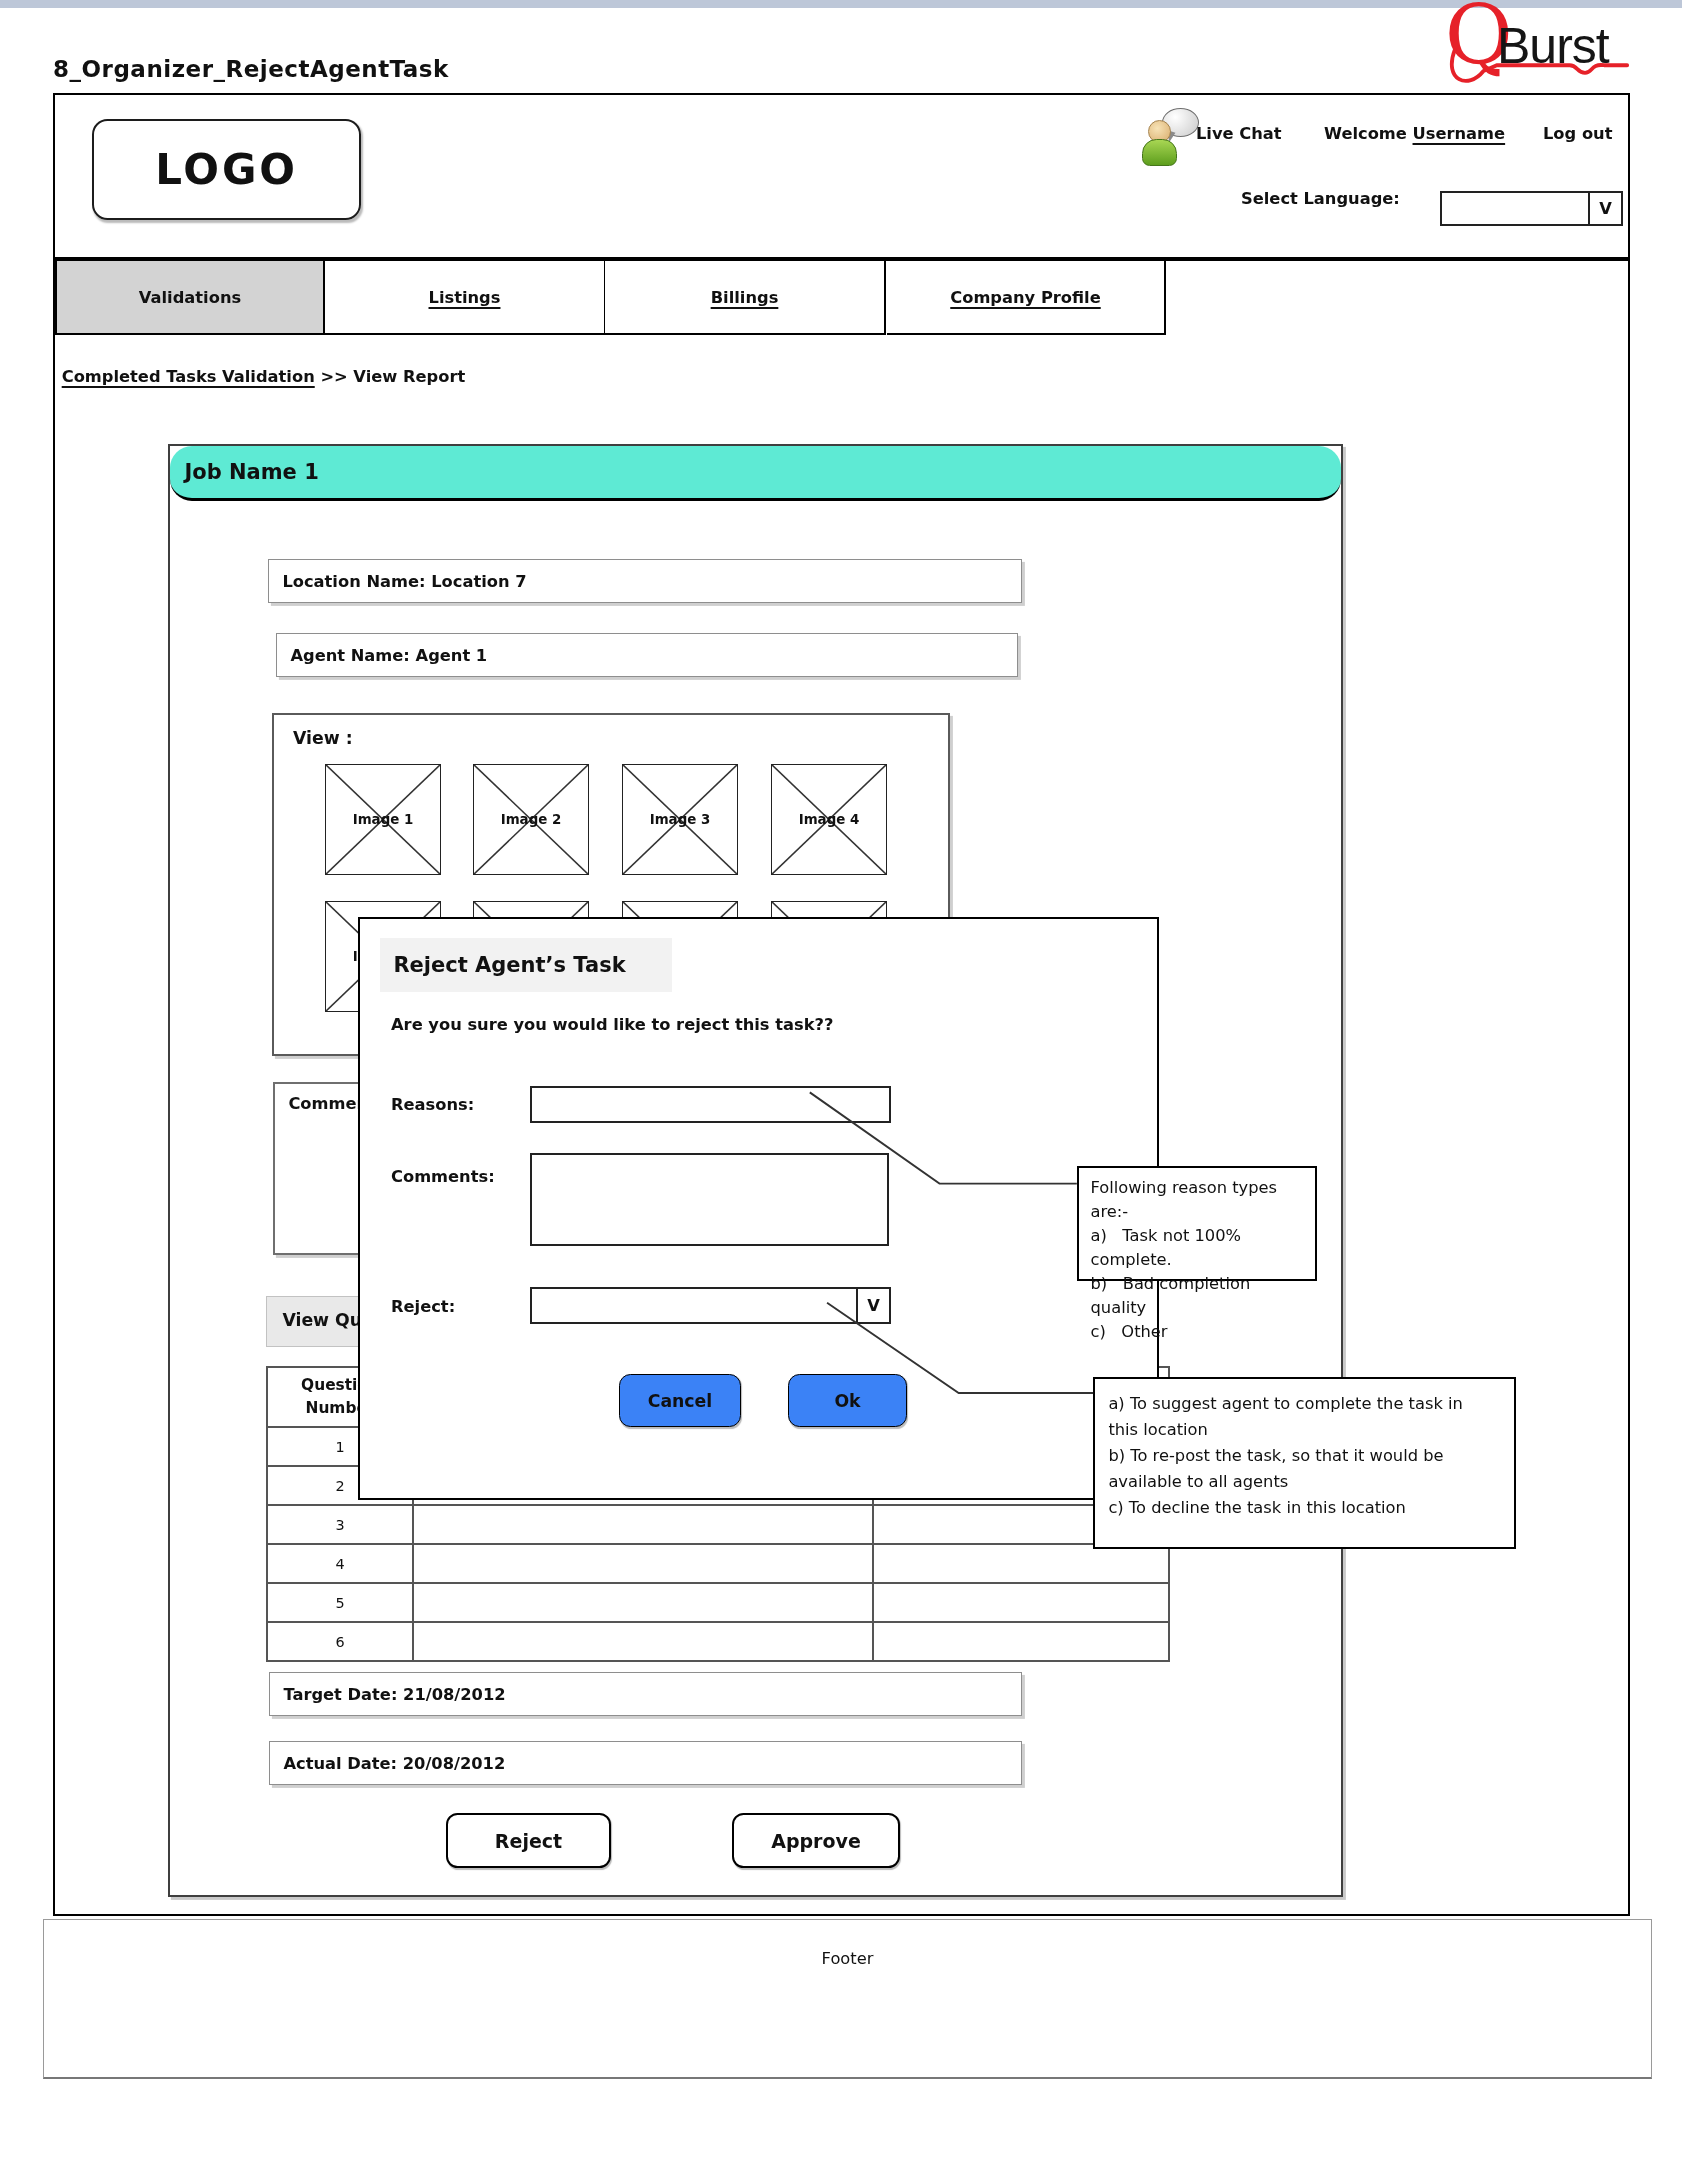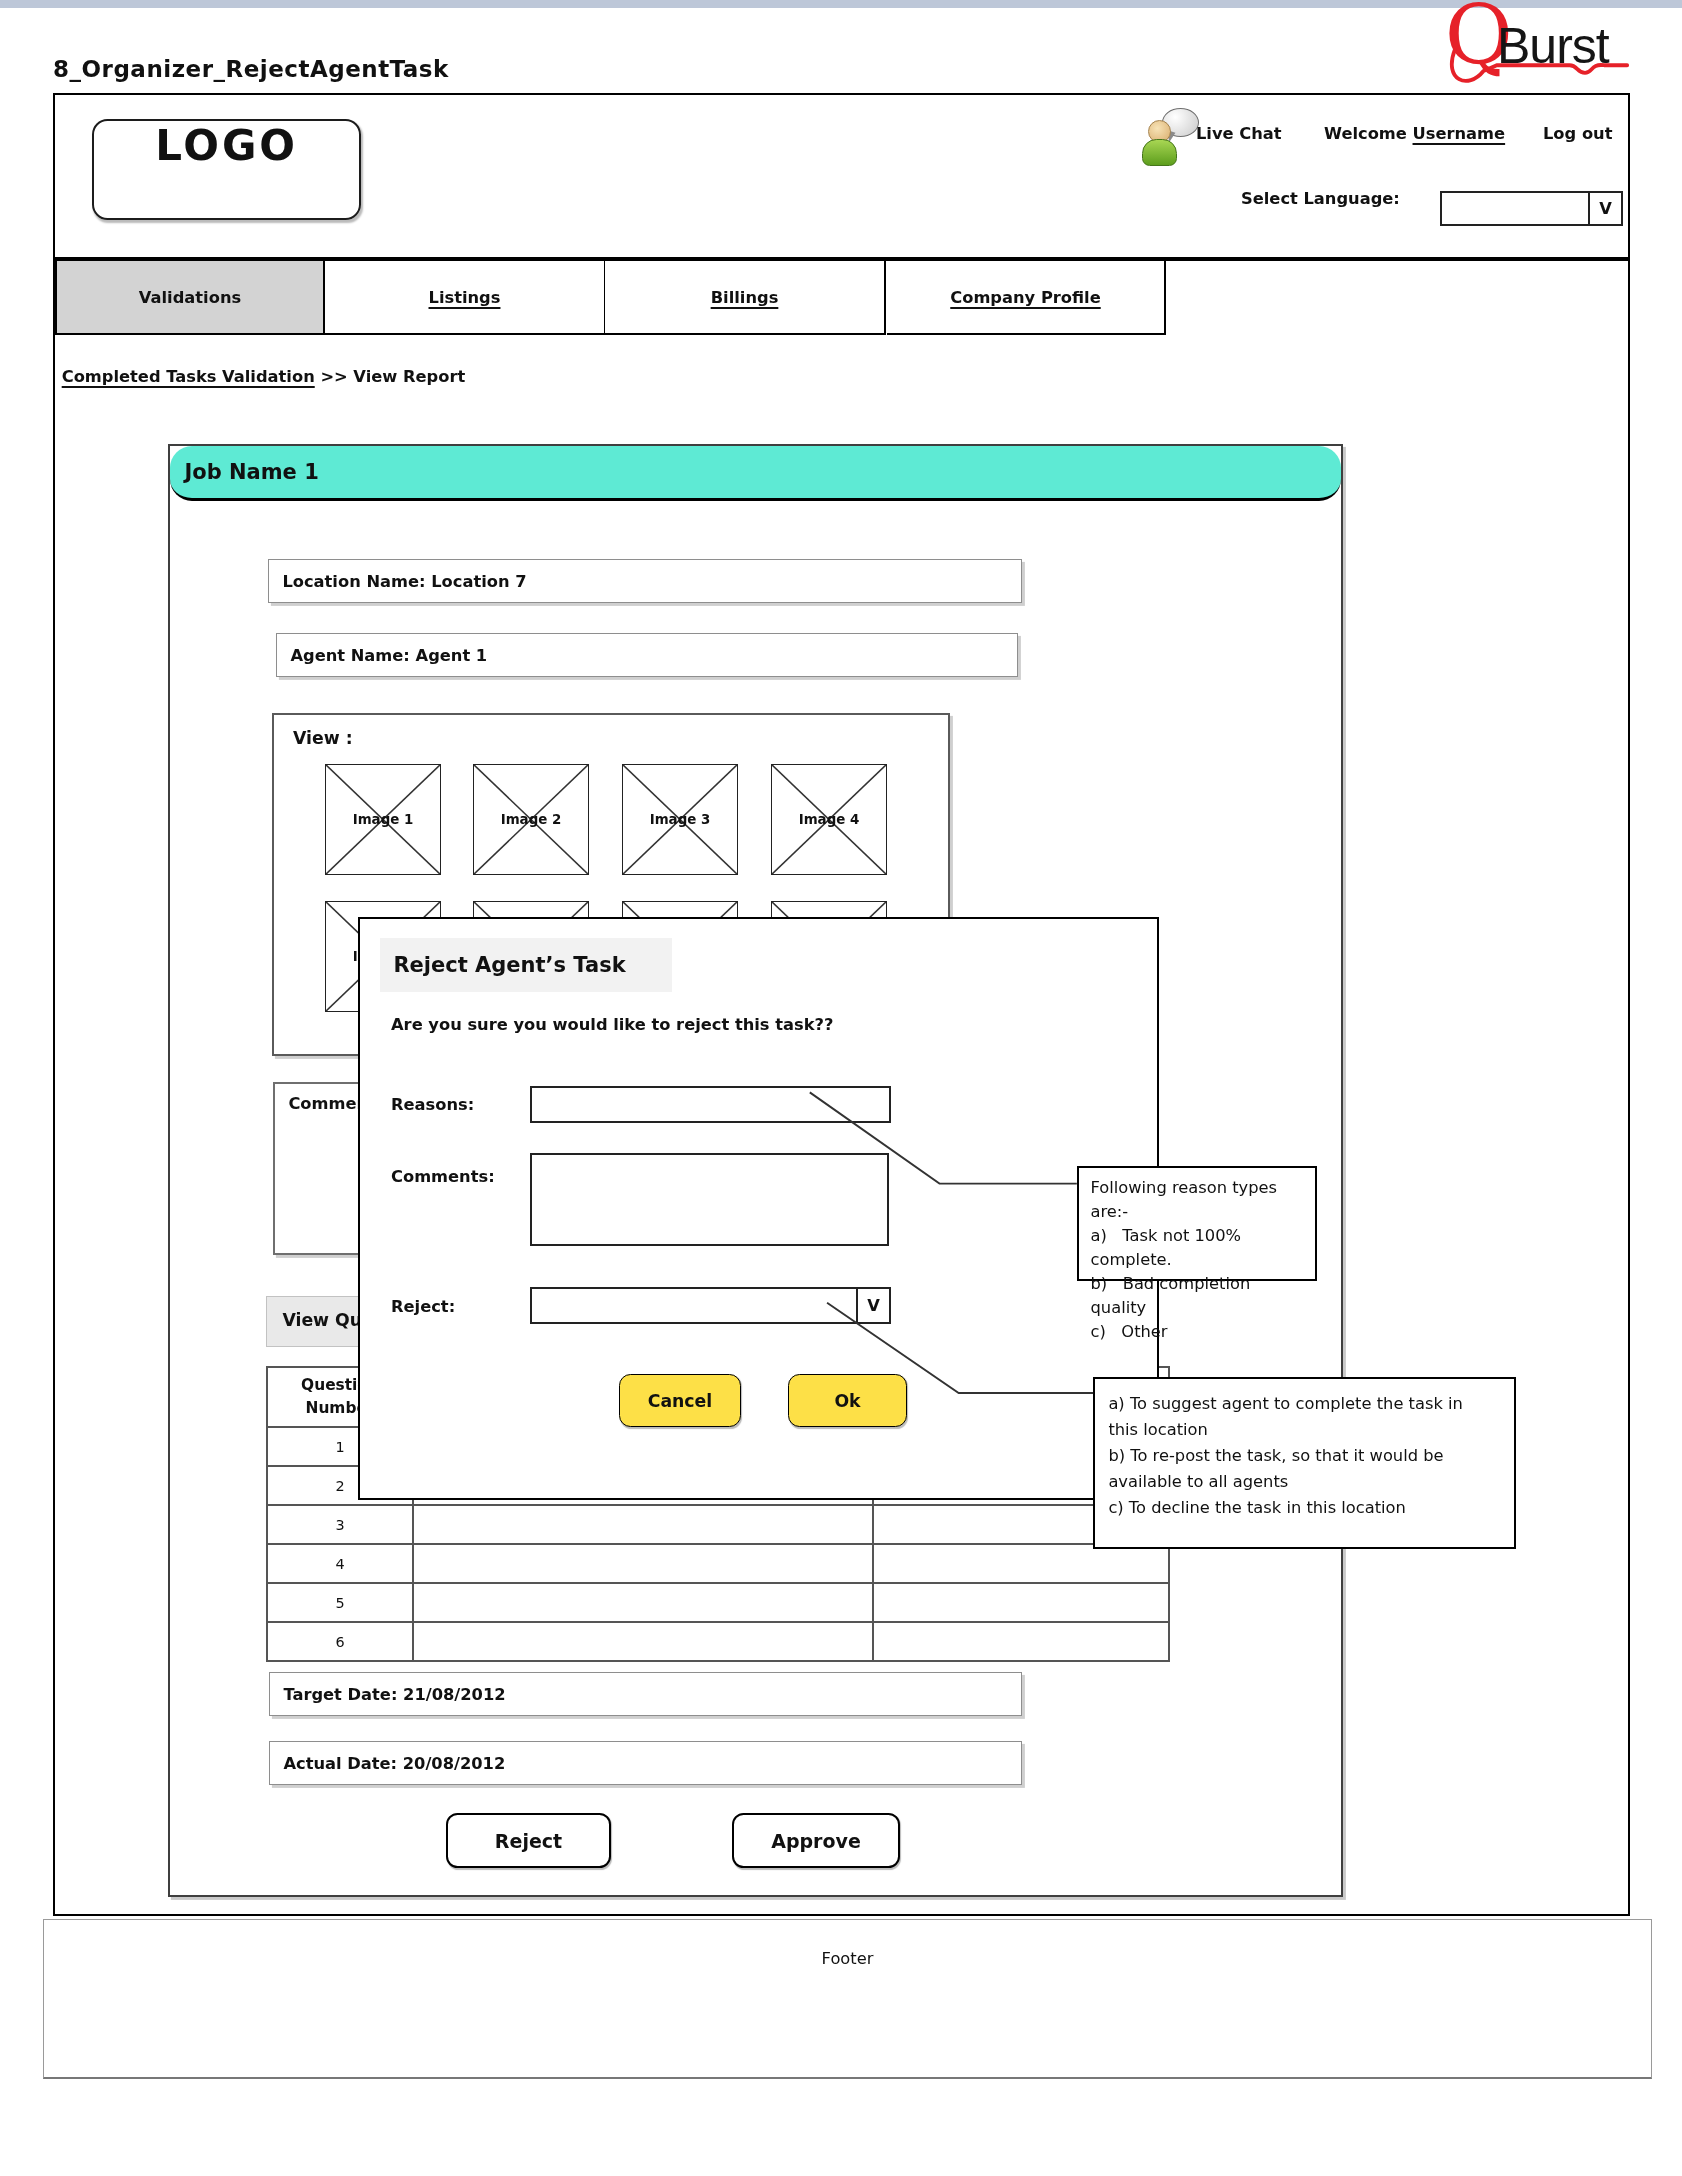--- a/index.html
+++ b/index.html
@@ -10,21 +10,21 @@
   .shadow{box-shadow:2.9px 2.9px 0 #cfcfcf;}
 
   
   .topstrip{left:0;top:0;width:1682px;height:7.7px;}
   .pagetitle{left:53px;top:56px;font-size:23px;letter-spacing:0.5px;}
 
   
   .main{left:53px;top:93px;width:1577px;height:1823px;border:2.9px solid #000;background:#fff;}
   .hdr{left:0;top:0;width:100%;height:166px;border-bottom:4.8px solid #000;background:#fff;}
   .logobox{left:37px;top:24px;width:269px;height:101px;border:2.9px solid #1c1c1c;border-radius:15.4px;
-           display:flex;justify-content:center;box-shadow:1.9px 2.9px 1.9px #bbb;}
+           display:flex;align-items:center;justify-content:center;box-shadow:1.9px 2.9px 1.9px #bbb;}
   .logotext{font-size:42px;font-weight:bold;letter-spacing:2.9px;}
   .hdrlink{top:29px;font-size:16.3px;}
   .langlbl{left:1186px;top:94px;font-size:16.3px;}
   .dd{border:2.9px solid #222;background:#fff;display:flex;}
   .dd .box{flex:1;}
   .dd .vbtn{width:31px;border-left:2.9px solid #222;display:flex;align-items:center;justify-content:center;
             font-size:16.3px;font-weight:bold;}
 
   
   .chaticon{left:1084px;top:13.4px;width:60px;height:58px;}
@@ -74,21 +74,21 @@
 
   .wirebtn{border:2.9px solid #000;border-radius:11.5px;background:#fff;display:flex;align-items:center;
            justify-content:center;font-size:19px;font-weight:bold;box-shadow:1px 1.9px 1px #bbb;}
 
   
   .modal{left:358px;top:917px;width:801px;height:583px;background:#fff;border:2.9px solid #000;z-index:20;}
   .modaltitle{left:20px;top:19px;width:292px;height:54px;background:#f2f2f2;display:flex;align-items:center;
               padding-left:13.4px;font-size:21px;font-weight:bold;box-sizing:border-box;}
   .mlabel{font-size:16.3px;font-weight:bold;}
   .minput{border:2.9px solid #222;background:#fff;}
-  .mbtn{border:1.9px solid #000;border-radius:11.5px;background:#fde047;display:flex;align-items:center;
+  .mbtn{border:1.9px solid #000;border-radius:11.5px;background:#3b82f6;display:flex;align-items:center;
         justify-content:center;font-size:17.3px;font-weight:bold;box-shadow:1px 1.9px 1px #bbb;}
 
   
   .callout{background:#fff;border:2.9px solid #000;z-index:30;font-size:16.3px;line-height:24px;}
   .callout div{white-space:pre-wrap;}
 
   
   .footerbox{left:43px;top:1919px;width:1609px;height:160px;border:1.9px solid #9a9a9a;background:#fff;
              border-bottom:2.9px solid #777;}
   .footertext{width:100%;text-align:center;top:29px;font-size:16.3px;}

